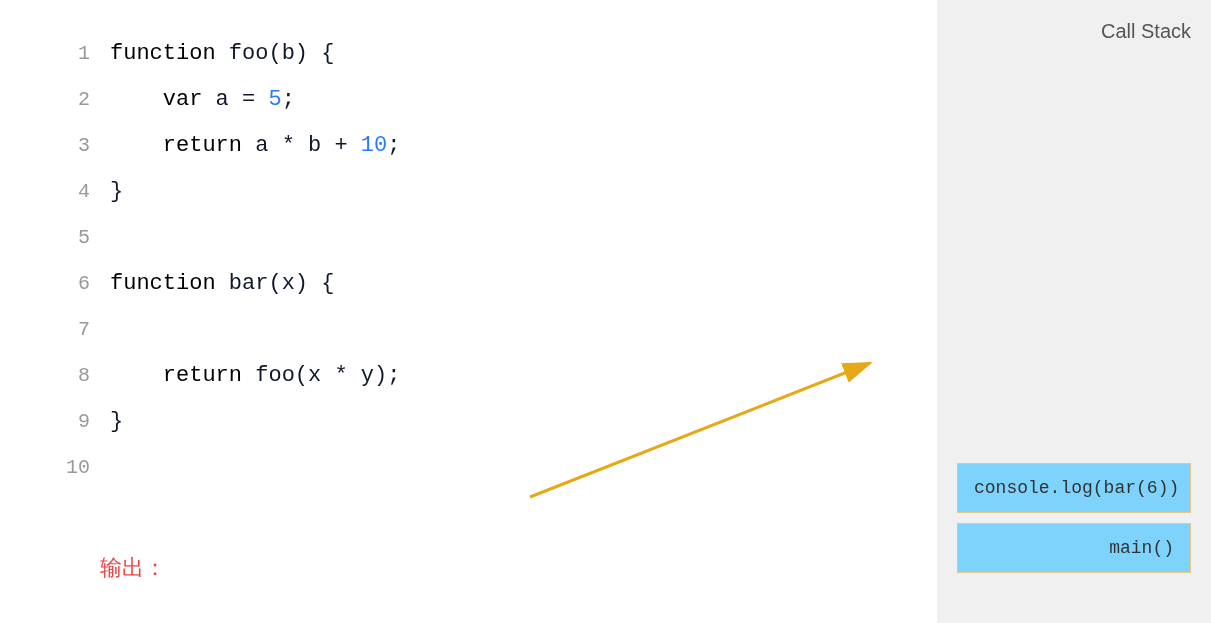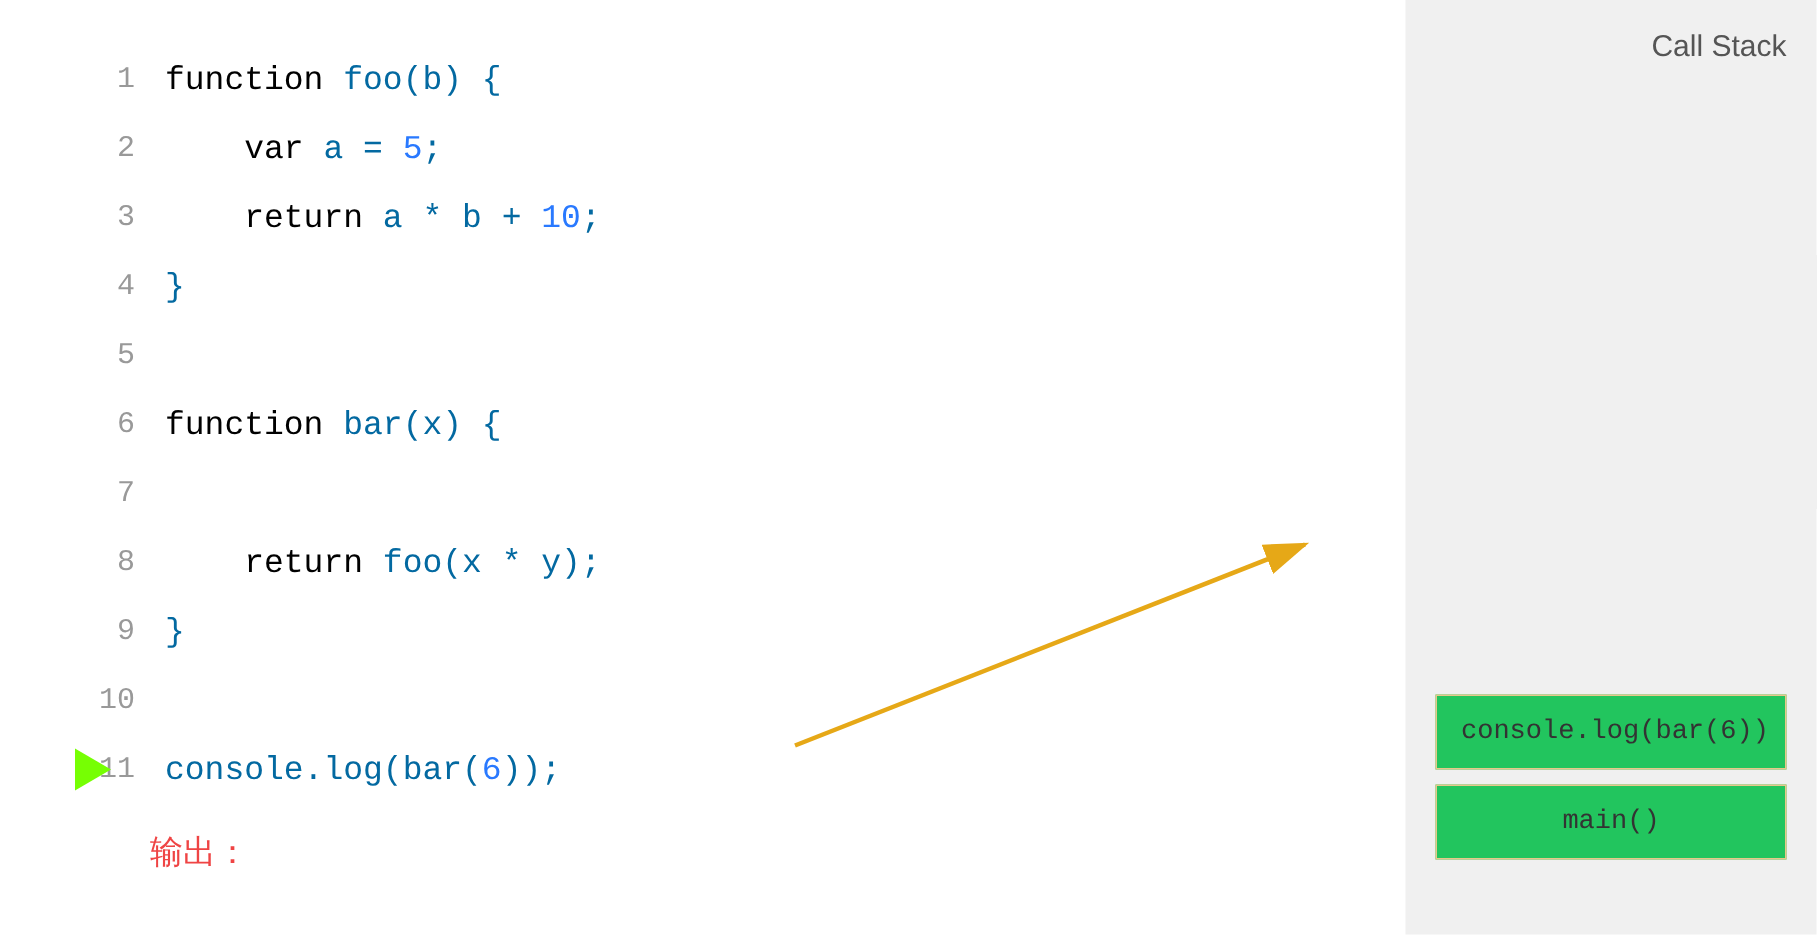--- a/index.html
+++ b/index.html
@@ -37,21 +37,21 @@
       flex-shrink: 0;
     }
 
     .line-content {
       font-size: 22px;
       white-space: pre;
     }
 
     .kw { color: #000000; }          
     .num { color: #2979ff; }      
-    .plain { color: #0369a1; }
+    .plain { color: #0f172a; }
 
     .current-line-arrow {
       position: absolute;
       left: -10px;
       top: 50%;
       transform: translateY(-50%);
       display: flex;
       align-items: center;
     }
 
@@ -99,27 +99,27 @@
     }
 
     .call-stack-items {
       display: flex;
       flex-direction: column;
       gap: 10px;
       margin-bottom: 30px;
     }
 
     .stack-item {
-      background: #22c55e;
+      background: #7dd3fc;
       border: 1px solid #e8c88a;
       padding: 14px 16px;
       font-family: 'Courier New', Courier, monospace;
       font-size: 18px;
       color: #333;
-      text-align: center;
+      text-align: right;
     }
 
     
     .arrow-overlay {
       position: absolute;
       top: 0;
       left: 0;
       width: 100%;
       height: 100%;
       pointer-events: none;
@@ -181,27 +181,20 @@
     <div class="code-line">
       <span class="line-number">9</span>
       <span class="line-content"><span class="plain">}</span></span>
     </div>
 
     <div class="code-line">
       <span class="line-number">10</span>
       <span class="line-content"></span>
     </div>
 
-    <div class="code-line" style="position:relative;">
-      <div class="current-line-arrow">
-        <div class="green-arrow"></div>
-      </div>
-      <span class="line-number">11</span>
-      <span class="line-content"><span class="plain">console.log(bar(</span><span class="num">6</span><span class="plain">));</span></span>
-    </div>
 
     <div class="output-section">
       <span class="output-label">输出：</span>
     </div>
 
     <svg class="arrow-overlay" xmlns="http://www.w3.org/2000/svg">
 
       <defs>
         <marker id="arrowhead" markerWidth="10" markerHeight="7" refX="9" refY="3.5" orient="auto">
           <polygon points="0 0, 10 3.5, 0 7" fill="#e6a817"></polygon>

